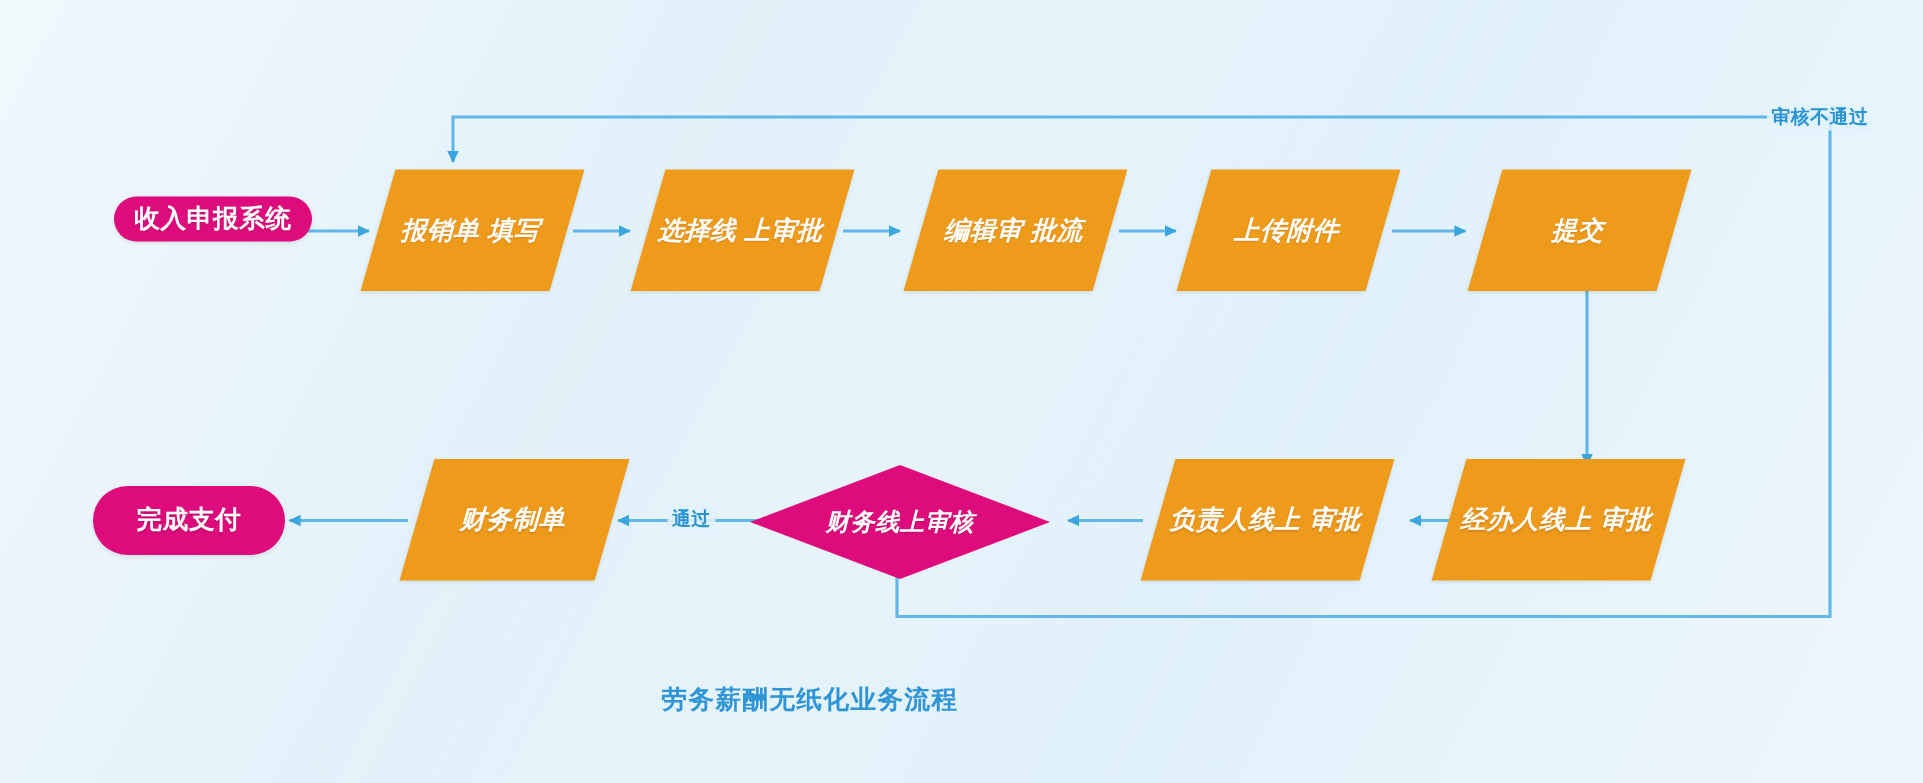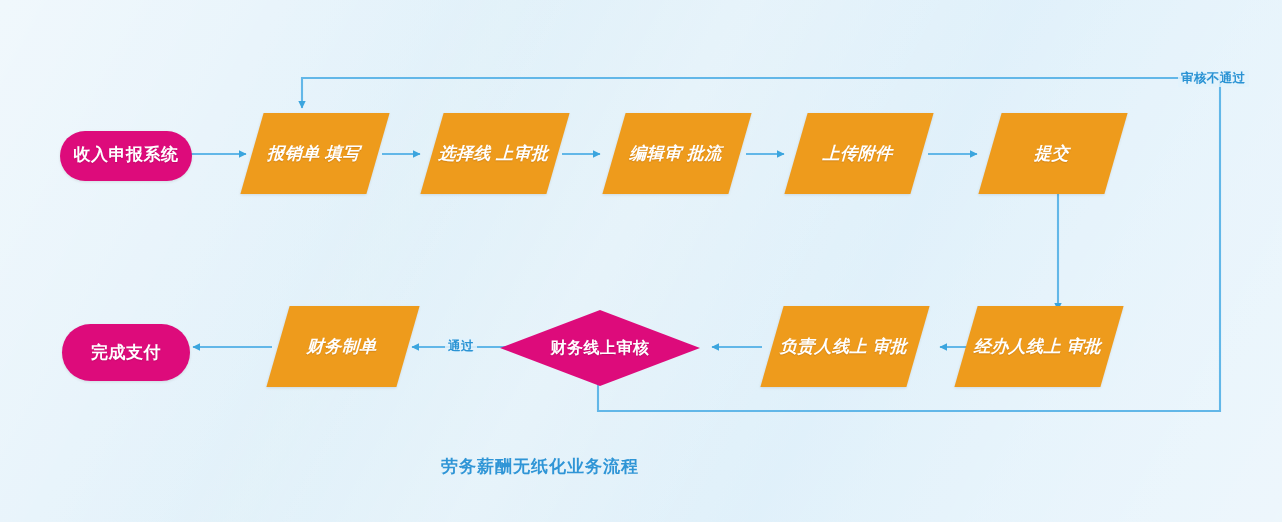--- a/index.html
+++ b/index.html
@@ -93,20 +93,21 @@
     width: 100%; height: 100%;
     display: flex;
     align-items: center;
     justify-content: center;
     color: #ffffff;
     font-weight: bold;
     font-size: 16px;
     letter-spacing: 0.5px;
     text-shadow: 0 1px 1px rgba(120,0,60,0.28);
     pointer-events: none;
+    font-style: italic;
   }
   .edge-label {
     position: absolute;
     color: #2a93d4;
     font-size: 12.5px;
     font-weight: bold;
     letter-spacing: 0.4px;
     background: rgba(226,242,251,0.86);
     padding: 0 3px;
     white-space: nowrap;
@@ -159,21 +160,21 @@
       <line x1="762" y1="347" x2="712" y2="347" marker-end="url(#ah)"></line>
 
       <line x1="522" y1="347" x2="412" y2="347" marker-end="url(#ah)"></line>
 
       <line x1="272" y1="347" x2="193" y2="347" marker-end="url(#ah)"></line>
 
       <path d="M 598,383 L 598,411 L 1220,411 L 1220,78 L 302,78 L 302,108" marker-end="url(#ah)"></path>
     </g>
   </svg>
 
-  <div class="node pill" style="left:60px; top:131px; width:132px; height:50px;font-family:Liberation Mono, monospace;">
+  <div class="node pill" style="left:76px; top:131px; width:132px; height:30px;">
     <span>收入申报系统</span>
   </div>
 
   <div class="node para" style="left:252px; top:113px; width:126px; height:81px;">
     <div>
       <span>报销单</span>
       <span>填写</span>
     </div>
   </div>
 
@@ -223,21 +224,21 @@
     </svg>
     <div class="dlabel">财务线上审核</div>
   </div>
 
   <div class="node para" style="left:278px; top:306px; width:130px; height:81px;">
     <div>
       <span>财务制单</span>
     </div>
   </div>
 
-  <div class="node pill" style="left:62px; top:324px; width:128px; height:57px;">
+  <div class="node pill" style="left:62px; top:324px; width:128px; height:46px;">
     <span>完成支付</span>
   </div>
 
   <div class="edge-label" style="left:1178px; top:70px;font-family:Liberation Mono, monospace;">审核不通过</div>
 
   <div class="edge-label" style="left:445px; top:338px;">通过</div>
 
   <div id="caption">劳务薪酬无纸化业务流程</div>
 
 </div>

